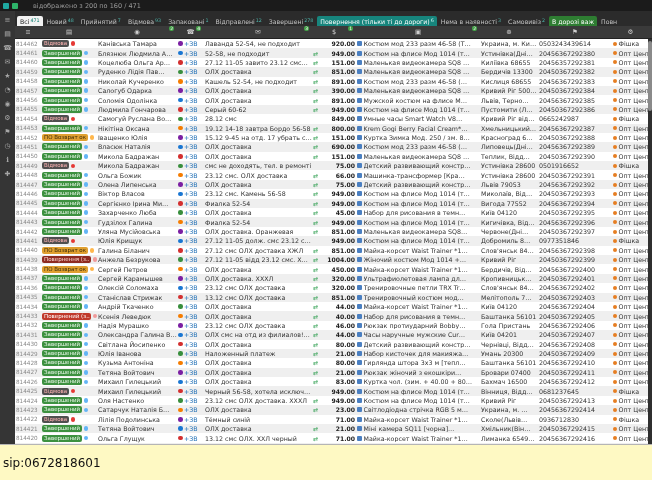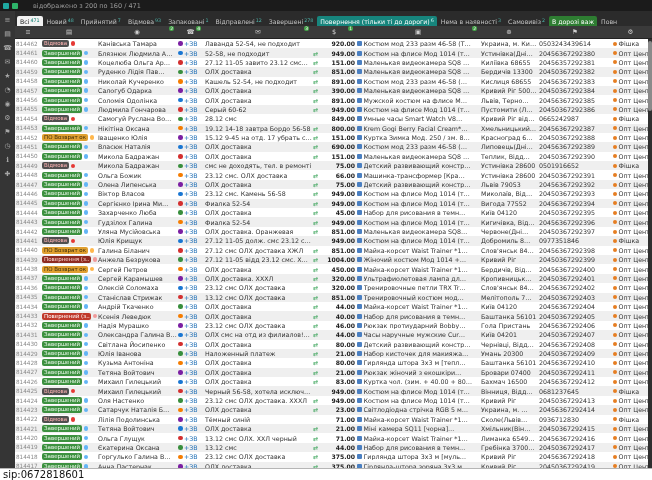--- a/index.html
+++ b/index.html
@@ -67,22 +67,22 @@
   .f-returned{background:#ef9a9a;}
   .f-returned2{background:#ef9a9a;}
   .c-ct{color:#1e6eb5;}
   .ctdot{width:4.5px;height:4.5px;border-radius:50%;margin-right:1.5px;flex:0 0 auto;}
   .sync{color:#2e9e4f;font-size:6px;margin-right:1px;flex:0 0 auto;}
   .amount{margin-left:auto;font-weight:bold;color:#222;font-size:6.1px;}
   .pico{width:5px;height:5px;background:#4a7fc1;border-radius:1px;margin-right:1.5px;flex:0 0 auto;}
   .sdot{width:4px;height:4px;background:#e67e22;border-radius:50%;margin-right:1.5px;flex:0 0 auto;}
 
   
-  .statusbar{height:11px;background:#ffffff;border-top:1px solid #b5b5b5;
-             display:flex;align-items:center;padding:0 3px;font-size:10px;
+  .statusbar{height:11px;background:#fef9c3;border-top:1px solid #b5b5b5;
+             display:flex;align-items:center;padding:12px 3px;font-size:12px;
              color:#111;flex:0 0 auto;}
 </style>
 </head>
 <body>
 
 <div class="app">
 
   <div class="titlebar">
     <div class="winbtn teal"></div>
     <div class="winbtn green"></div>

